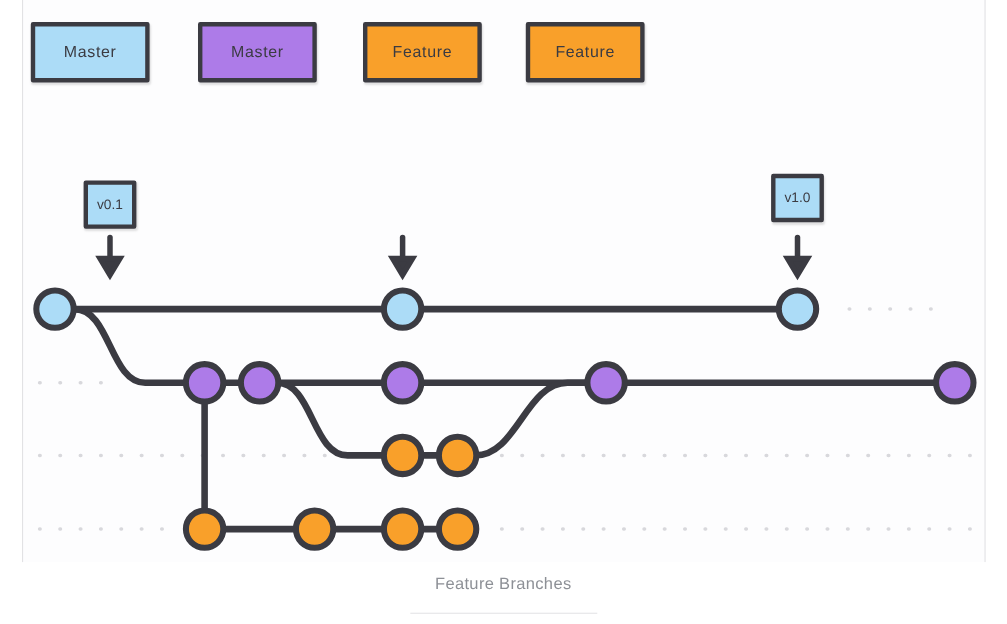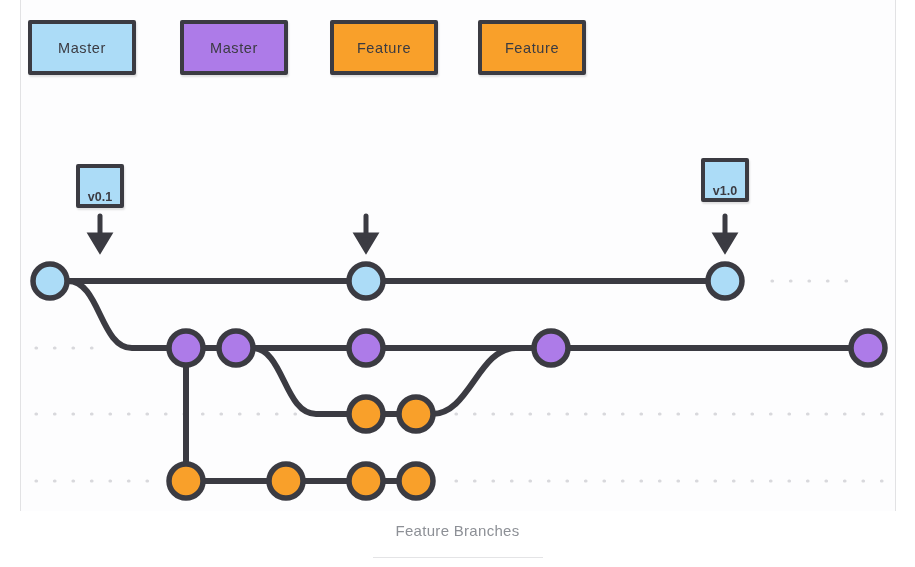--- a/index.html
+++ b/index.html
@@ -55,27 +55,26 @@
     box-shadow: 1px 2px 2px rgba(0,0,0,0.12);
   }
   .tagbox {
     position: absolute;
     width: 48px;
     height: 44px;
     border: 4px solid #3b3b42;
     border-radius: 2px;
     box-sizing: border-box;
     display: flex;
-    align-items: flex-end;
+    align-items: center;
     justify-content: center;
     font-size: 12.5px;
     color: #3b3b42;
     background: #ACDCF7;
     box-shadow: 1px 2px 2px rgba(0,0,0,0.12);
-    font-weight: bold;
   }
   svg.graph {
     position: absolute;
     left: 0;
     top: 0;
     width: 915px;
     height: 567px;
   }
   .caption {
     position: absolute;

